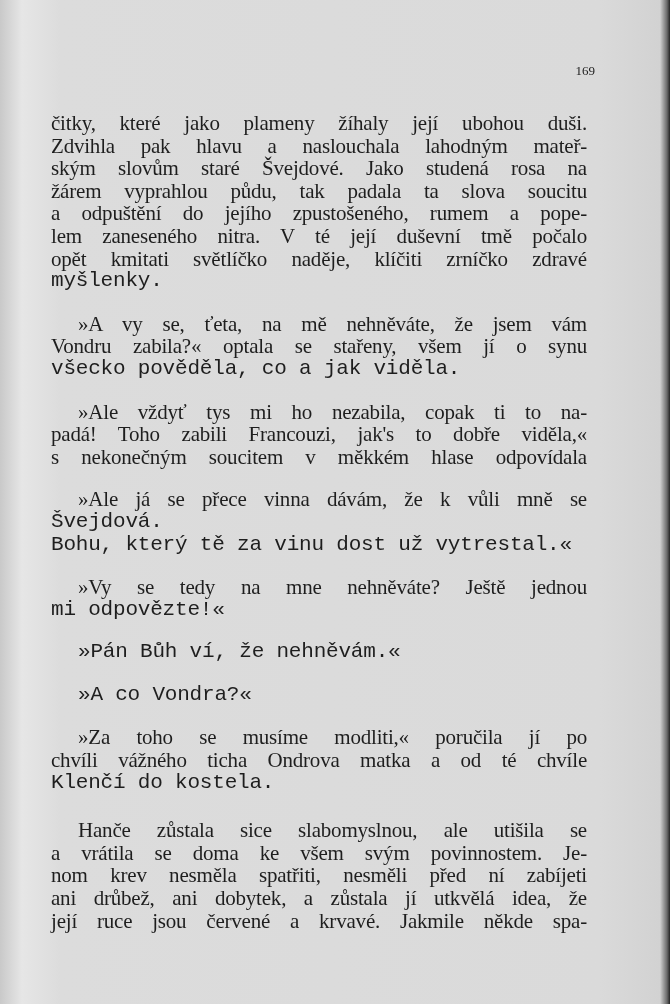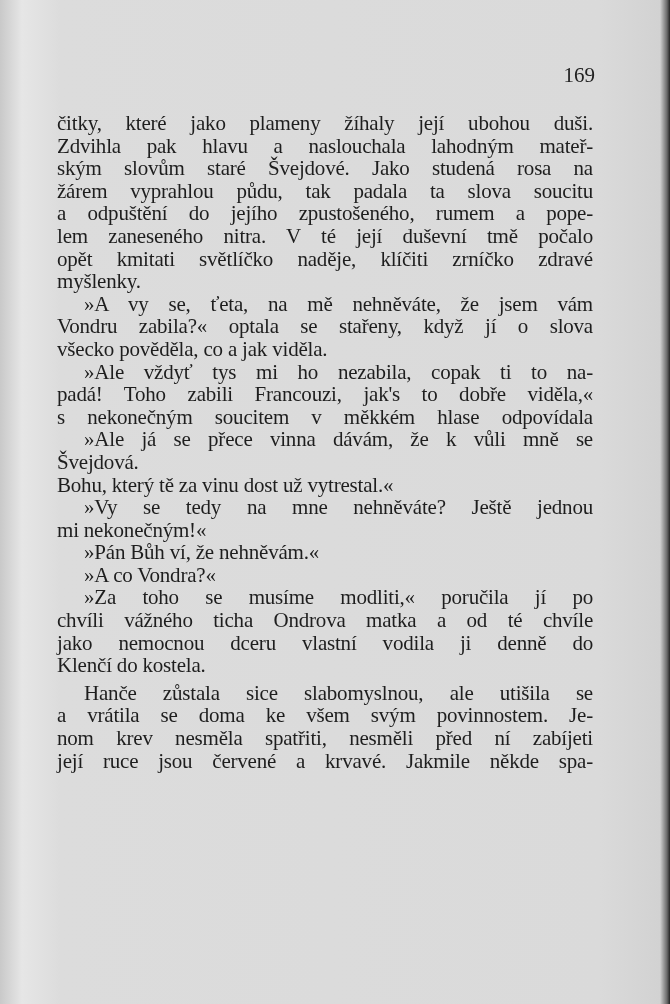--- a/index.html
+++ b/index.html
@@ -9,69 +9,69 @@
       position: relative;
     }
     .page {
       position: absolute; left: 0; top: 0; width: 670px; height: 1004px;
       background:
         linear-gradient(to right, #c9c9c9 0px, #e6e6e6 22px, #dcdcdc 60px, #dadada 600px, #d2d2d2 660px, #6a6a6a 667px, #222 670px);
     }
     .page-number {
       position: absolute; top: 63px; right: 75px;
       font-family: "Liberation Serif", serif;
-      font-size: 21px; color: #222;
+      font-size: 13px; color: #222;
     }
     .text-block {
-      position: absolute; left: 57px; top: 112px; width: 536px;
+      position: absolute; left: 51px; top: 112px; width: 536px;
       font-family: "Liberation Serif", serif;
       font-size: 21px; line-height: 22.6px;
       color: #1e1e1e;
       letter-spacing: -0.2px;
     }
     .line {
       display: block; white-space: nowrap;
       text-align: justify; text-align-last: justify;
       height: 22.6px;
     }
-    .line.last { text-align-last: left; }
-    .line.indent { padding-left: 27px; }
+    .line.last { text-align-last: left; font-family: Liberation Mono, monospace; }
+    .line.indent { padding-left: 27px; margin-top: 20px; }
     .para-gap { height: 5px; }
   </style>
 </head>
 <body>
 
 <div class="page">
   <div class="page-number">169</div>
 
   <div class="text-block">
     <span class="line">čitky, které jako plameny žíhaly její ubohou duši.</span>
     <span class="line">Zdvihla pak hlavu a naslouchala lahodným mateř-</span>
     <span class="line">ským slovům staré Švejdové. Jako studená rosa na</span>
     <span class="line">žárem vyprahlou půdu, tak padala ta slova soucitu</span>
     <span class="line">a odpuštění do jejího zpustošeného, rumem a pope-</span>
     <span class="line">lem zaneseného nitra. V té její duševní tmě počalo</span>
     <span class="line">opět kmitati světlíčko naděje, klíčiti zrníčko zdravé</span>
     <span class="line last">myšlenky.</span>
     <span class="line indent">»A vy se, ťeta, na mě nehněváte, že jsem vám</span>
-    <span class="line">Vondru zabila?« optala se stařeny, když jí o slova</span>
+    <span class="line">Vondru zabila?« optala se stařeny, všem jí o synu</span>
     <span class="line last">všecko pověděla, co a jak viděla.</span>
     <span class="line indent">»Ale vždyť tys mi ho nezabila, copak ti to na-</span>
     <span class="line">padá! Toho zabili Francouzi, jak's to dobře viděla,«</span>
     <span class="line">s nekonečným soucitem v měkkém hlase odpovídala</span>
     <span class="line indent">»Ale já se přece vinna dávám, že k vůli mně se</span>
     <span class="line last">Švejdová.</span>
     <span class="line last">Bohu, který tě za vinu dost už vytrestal.«</span>
     <span class="line indent">»Vy se tedy na mne nehněváte? Ještě jednou</span>
-    <span class="line last">mi nekonečným!«</span>
+    <span class="line last">mi odpovězte!«</span>
     <span class="line indent last">»Pán Bůh ví, že nehněvám.«</span>
     <span class="line indent last">»A co Vondra?«</span>
     <span class="line indent">»Za toho se musíme modliti,« poručila jí po</span>
     <span class="line">chvíli vážného ticha Ondrova matka a od té chvíle</span>
-    <span class="line">jako nemocnou dceru vlastní vodila ji denně do</span>
     <span class="line last">Klenčí do kostela.</span>
     <div class="para-gap"></div>
     <span class="line indent">Hanče zůstala sice slabomyslnou, ale utišila se</span>
     <span class="line">a vrátila se doma ke všem svým povinnostem. Je-</span>
     <span class="line">nom krev nesměla spatřiti, nesměli před ní zabíjeti</span>
+    <span class="line">ani drůbež, ani dobytek, a zůstala jí utkvělá idea, že</span>
     <span class="line">její ruce jsou červené a krvavé. Jakmile někde spa-</span>
   </div>
 </div>
 
 </body></html>

